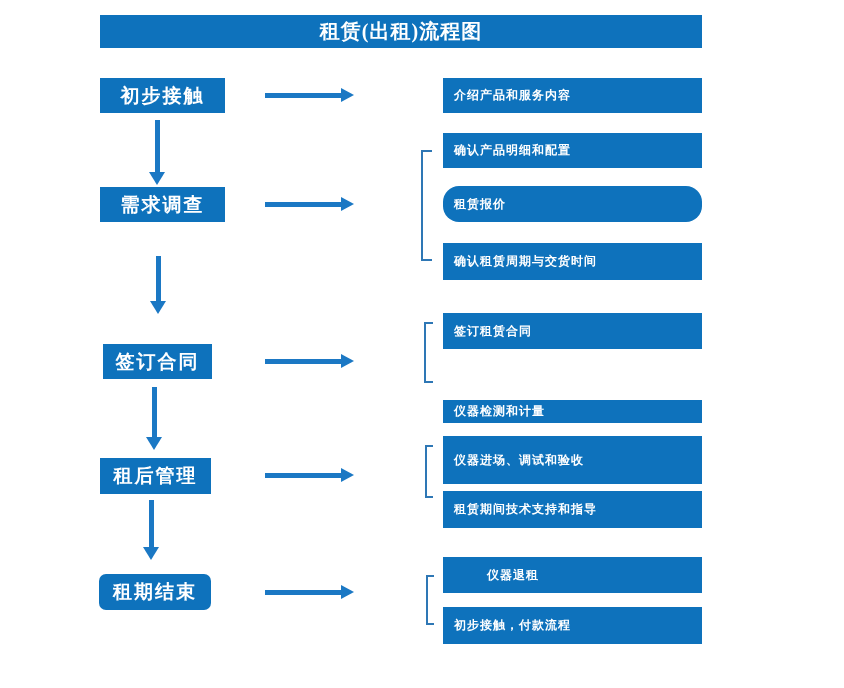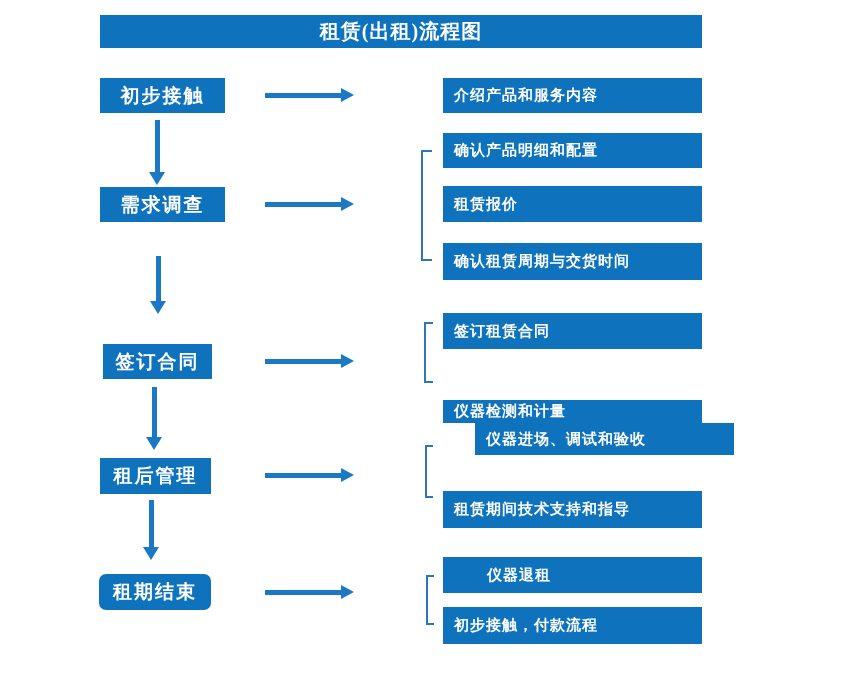--- a/index.html
+++ b/index.html
@@ -31,21 +31,21 @@
     font-size: 19px; font-weight: bold;
     display: flex; align-items: center; justify-content: center;
     letter-spacing: 2px;
     white-space: nowrap;
   }
   .detail-box {
     position: absolute;
     left: 443px; width: 259px;
     background: var(--box-fill, #0e72bc);
     color: var(--text, #ffffff);
-    font-size: 15px; font-weight: bold;
+    font-size: 12px; font-weight: bold;
     display: flex; align-items: center;
     padding-left: 11px; box-sizing: border-box;
     letter-spacing: 1px;
     white-space: nowrap;
   }
   .harrow {
     position: absolute;
     left: 265px; width: 76px; height: 5px;
     background: var(--arrow, #1b78c4);
   }
@@ -104,22 +104,22 @@
   <div class="harrow" style="top:473px;"></div>
   <div class="harrow" style="top:590px;"></div>
 
   <div class="bracket" style="left:421px; top:150px; width:11px; height:111px;"></div>
   <div class="bracket" style="left:424px; top:322px; width:9px;  height:61px;"></div>
   <div class="bracket" style="left:425px; top:445px; width:8px;  height:53px;"></div>
   <div class="bracket" style="left:426px; top:575px; width:8px;  height:50px;"></div>
 
   <div class="detail-box" style="top:78px;  height:35px;">介绍产品和服务内容</div>
   <div class="detail-box" style="top:133px; height:35px;">确认产品明细和配置</div>
-  <div class="detail-box" style="top:186px; height:36px;">租赁报价</div>
+  <div class="detail-box" style="top:186px; height:36px;border-radius:16px;">租赁报价</div>
   <div class="detail-box" style="top:243px; height:37px;">确认租赁周期与交货时间</div>
   <div class="detail-box" style="top:313px; height:36px;">签订租赁合同</div>
   <div class="detail-box" style="top:364px; height:23px;margin-top:36px;">仪器检测和计量</div>
-  <div class="detail-box" style="top:423px; height:32px;margin-left:32px;">仪器进场、调试和验收</div>
+  <div class="detail-box" style="top:436px; height:48px;">仪器进场、调试和验收</div>
   <div class="detail-box" style="top:491px; height:37px;">租赁期间技术支持和指导</div>
   <div class="detail-box" style="top:557px; height:36px;padding-left:44px;">仪器退租</div>
   <div class="detail-box" style="top:607px; height:37px;">初步接触，付款流程</div>
 
 </div>
 
 </body></html>

